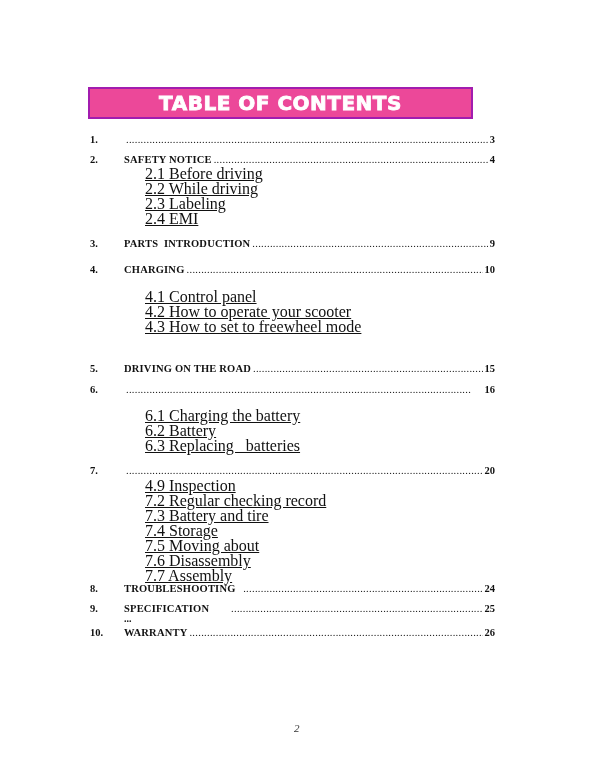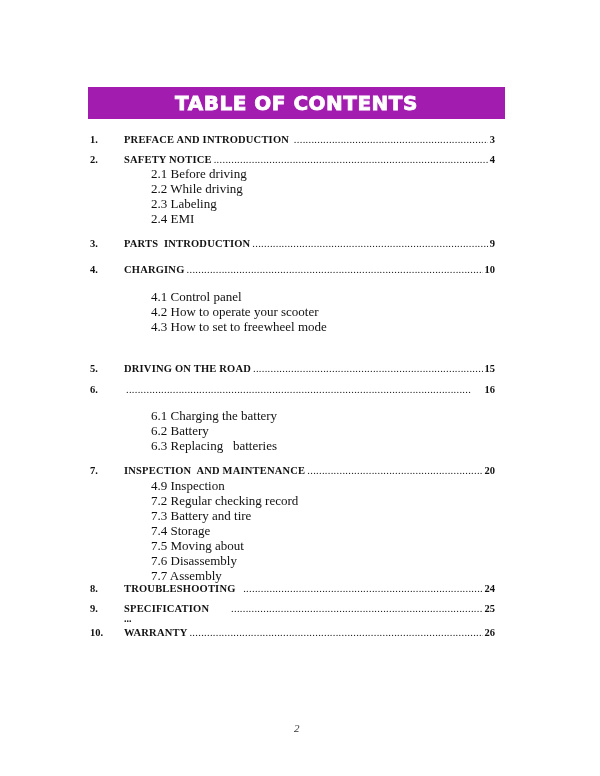--- a/index.html
+++ b/index.html
@@ -12,23 +12,23 @@
       height: 776px;
       position: relative;
       overflow: hidden;
       font-family: "Liberation Serif", serif;
       color: #111111;
     }
     .header-box {
       position: absolute;
       left: 88px;
       top: 87px;
-      width: 417px;
+      width: 385px;
       height: 32px;
-      background: #a21caf;
+      background: #ec4899;
       border: 2px solid #a21caf;
       box-sizing: border-box;
       display: flex;
       align-items: center;
       justify-content: center;
     }
     .header-title {
       color: #ffffff;
       font-family: "DejaVu Sans", sans-serif;
       font-weight: bold;
@@ -66,24 +66,25 @@
     }
     .toc-leader::before {
       content: "................................................................................................................................................................................................................................................................";
     }
     .toc-page {
       flex: 0 0 auto;
       text-align: right;
     }
     .sub-item {
       position: absolute;
-      left: 151px;
-      font-size: 13px;
+      left: 145px;
+      font-size: 16px;
       line-height: 15px;
       white-space: pre;
+      text-decoration: underline;
     }
     .cont-mark {
       position: absolute;
       left: 124px;
       top: 615px;
       font-size: 10px;
       font-weight: bold;
       line-height: 8px;
     }
     .page-number {
@@ -97,21 +98,20 @@
   </style>
 </head>
 <body>
 
 <div class="header-box">
   <span class="header-title">TABLE OF CONTENTS</span>
 </div>
 
 <div class="toc-row" style="top:133px;">
   <span class="toc-num">1.</span>
-  <span class="toc-title">PREFACE AND INTRODUCTION </span>
   <span class="toc-leader"></span>
   <span class="toc-page">3</span>
 </div>
 
 <div class="toc-row" style="top:153px;">
   <span class="toc-num">2.</span>
   <span class="toc-title">SAFETY NOTICE</span>
   <span class="toc-leader"></span>
   <span class="toc-page">4</span>
 </div>
@@ -148,21 +148,20 @@
   <span class="toc-num">6.</span>
   <span class="toc-leader" style="margin-right:14px;"></span>
   <span class="toc-page">16</span>
 </div>
 <div class="sub-item" style="top:408px;">6.1 Charging the battery</div>
 <div class="sub-item" style="top:423px;">6.2 Battery</div>
 <div class="sub-item" style="top:438px;">6.3 Replacing   batteries</div>
 
 <div class="toc-row" style="top:464px;">
   <span class="toc-num">7.</span>
-  <span class="toc-title">INSPECTION  AND MAINTENANCE</span>
   <span class="toc-leader"></span>
   <span class="toc-page">20</span>
 </div>
 <div class="sub-item" style="top:478px;">4.9 Inspection</div>
 <div class="sub-item" style="top:493px;">7.2 Regular checking record</div>
 <div class="sub-item" style="top:508px;">7.3 Battery and tire</div>
 <div class="sub-item" style="top:523px;">7.4 Storage</div>
 <div class="sub-item" style="top:538px;">7.5 Moving about</div>
 <div class="sub-item" style="top:553px;">7.6 Disassembly</div>
 <div class="sub-item" style="top:568px;">7.7 Assembly</div>

